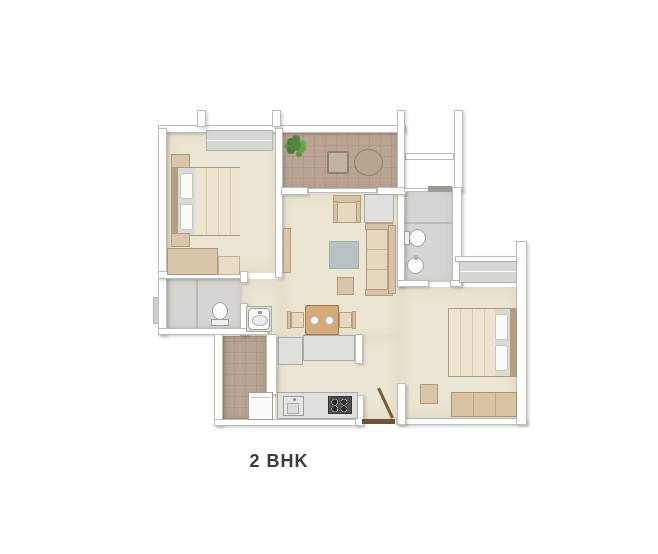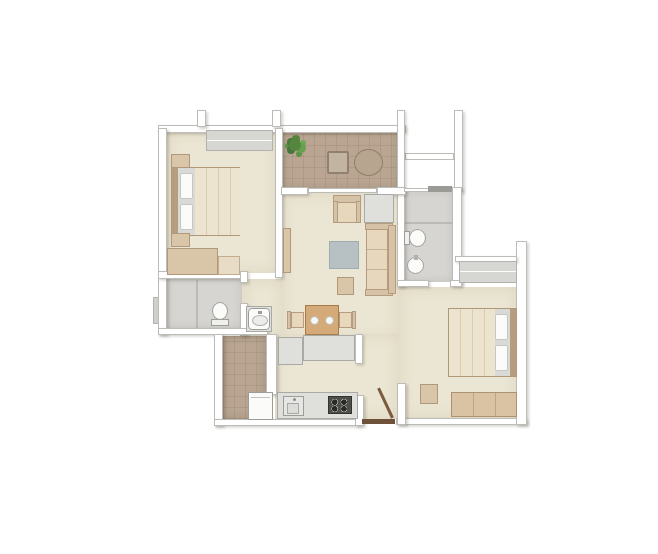--- a/index.html
+++ b/index.html
@@ -206,13 +206,14 @@
     <span class="pillow" style="right:8px;top:5px;"></span>
     <span class="pillow" style="right:8px;top:36px;"></span>
     <span class="duvet" style="left:0;width:46px;"></span>
   </div>
   <div class="wood" style="left:420px;top:384px;width:18px;height:20px;"></div>
   <div style="left:451px;top:392px;width:66px;height:25px;background:#d9c3a2;border:1px solid #ae9270;background-image:repeating-linear-gradient(90deg, transparent 0 21px, #bfa584 21px 22px);"></div>
 
   <div style="left:362px;top:419px;width:33px;height:5px;background:var(--c-threshold,#6e5138);"></div>
   <div style="left:391px;top:385px;width:3px;height:33px;background:var(--c-door,#7d5b3e);transform-origin:50% 100%;transform:rotate(-25deg);"></div>
 
+  <div class="title" style="left:219px;top:451px;">2 BHK</div>
 </div>
 
 </body></html>

